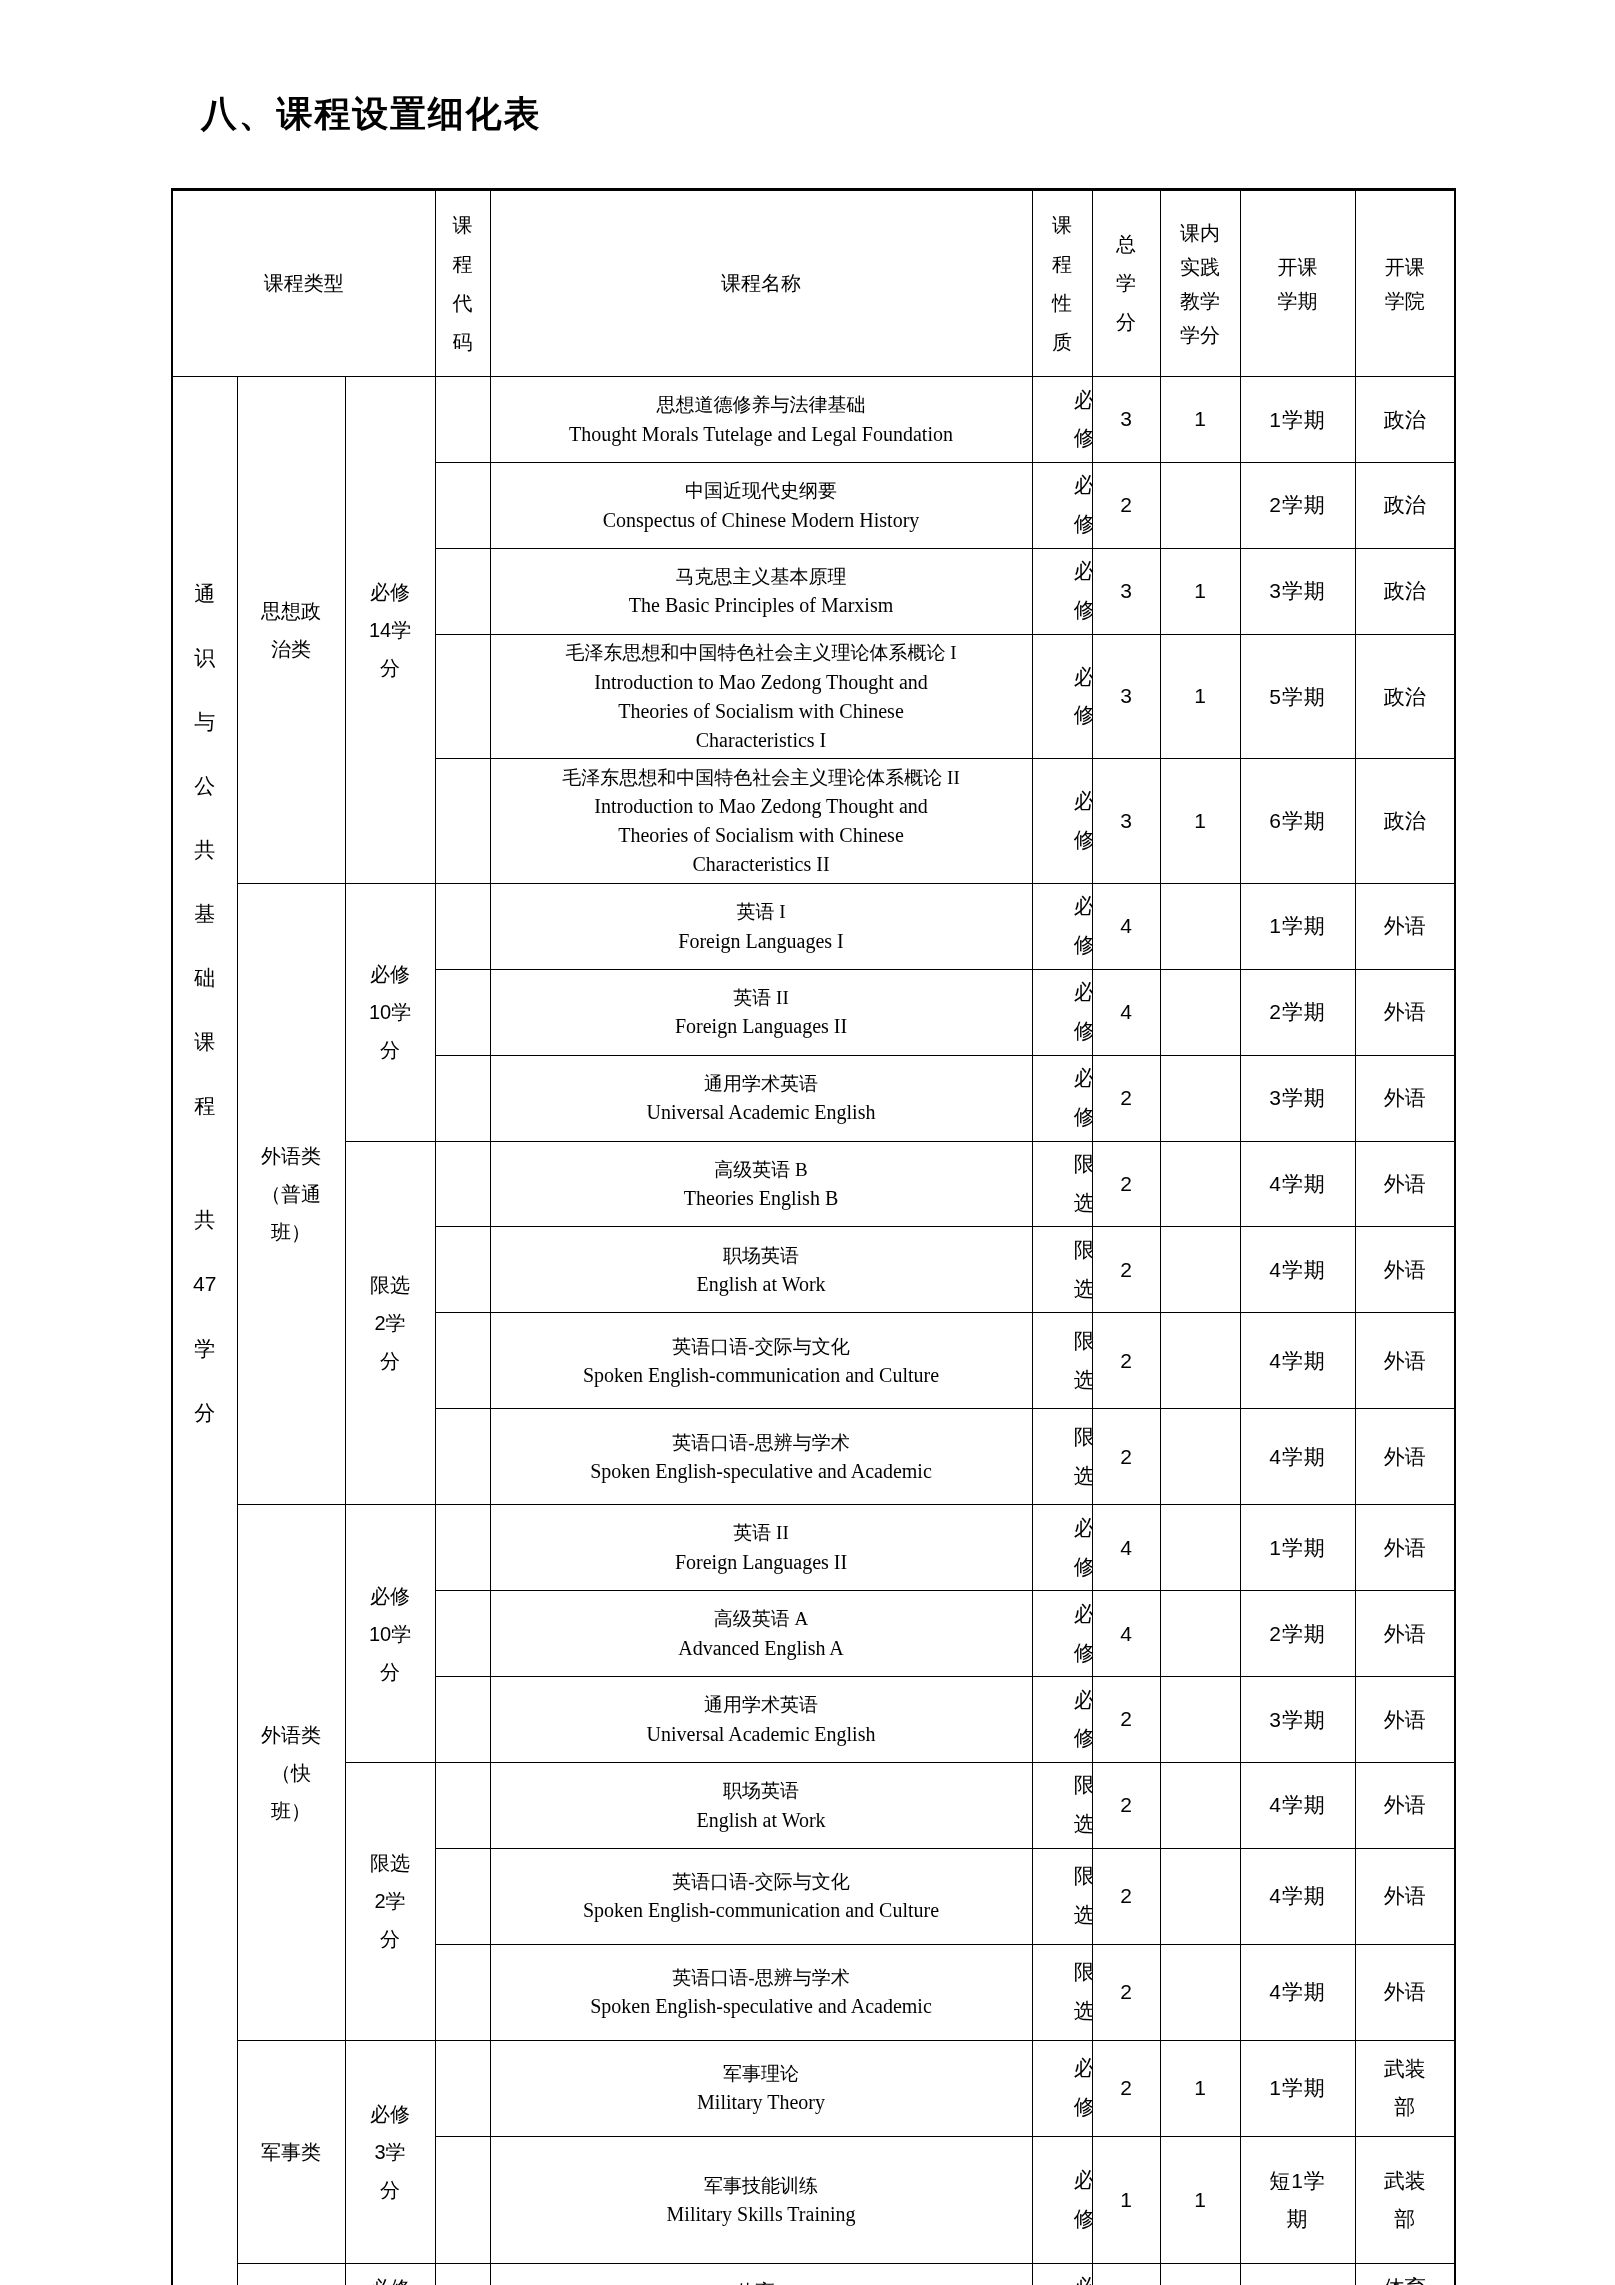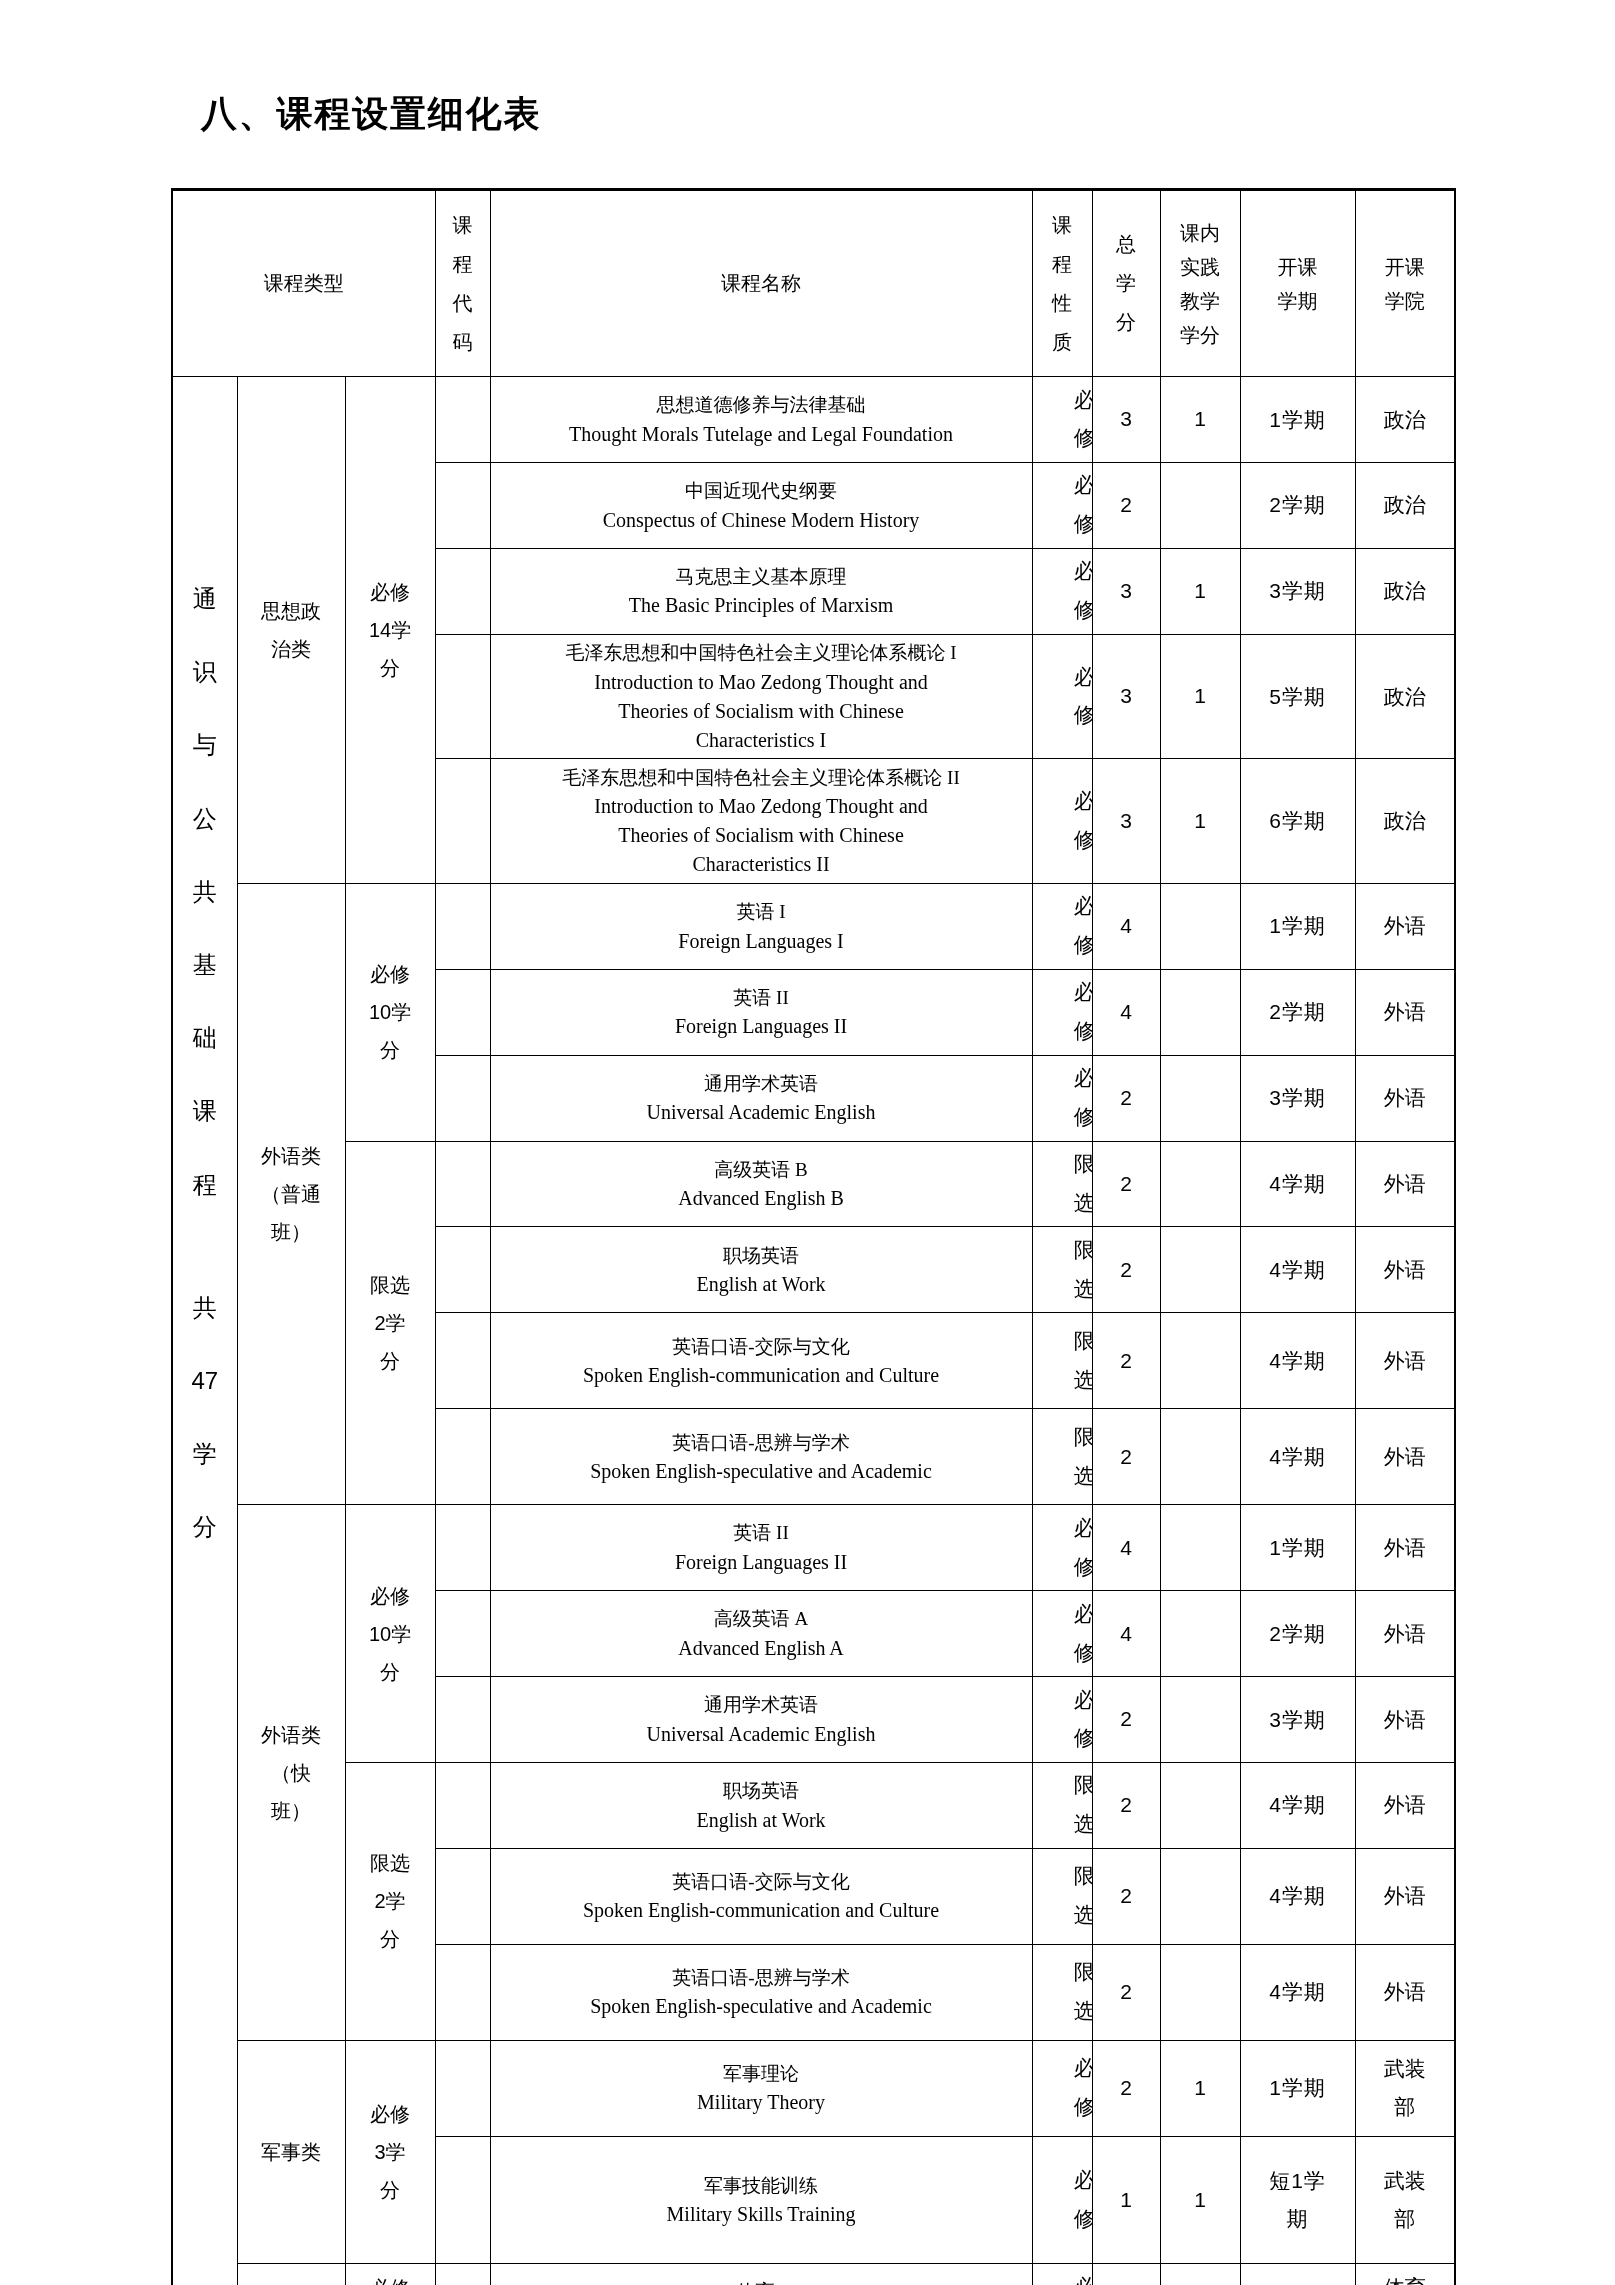--- a/index.html
+++ b/index.html
@@ -31,21 +31,21 @@
   
   .vt  { display:inline-block; word-break:break-all; font-size:20px; }
   .w1  { width:1.35em; line-height:1.95; }
   .w25 { width:2.5em;  line-height:1.7;  }
   .w3  { width:3.4em;  line-height:1.9;  }
   .grp { font-size:20px; line-height:1.9; }
   
   td.first { vertical-align:top; padding-top:185px; }
   .fc-line {
     display:block; width:1.45em; margin:0 auto; word-break:break-all;
-    line-height:3.05; font-size:24px;
+    line-height:3.05; font-size:21px;
   }
   .fc-line.second { margin-top:50px; }
   
   td.name-cell { font-family:Liberation Serif, serif; }
   .name-zh { font-size:19px; line-height:1.55; }
   .name-en { font-size:20px; line-height:1.45; max-width:407px; margin:0 auto; }
   
   .nature { display:inline-block; width:1.35em; word-break:break-all; line-height:1.85; font-size:21px;margin-left:33px; }
   .num { font-size:21px; }
   .sem { display:inline-block; width:3.4em; word-break:break-all; line-height:1.8; font-size:21px; letter-spacing:0.9px; }
@@ -185,21 +185,21 @@
         <td><span class="num">2</span></td>
         <td><span class="num"></span></td>
         <td><span class="sem">3学期</span></td>
         <td><span class="col">外语</span></td>
       </tr>
       <tr>
         <td rowspan="4"><span class="vt w25 grp">限选2学分</span></td>
         <td></td>
         <td class="name-cell">
           <div class="name-zh">高级英语 B</div>
-          <div class="name-en">Advanced English B</div>
+          <div class="name-en">Theories English B</div>
         </td>
         <td><span class="nature">限选</span></td>
         <td><span class="num">2</span></td>
         <td><span class="num"></span></td>
         <td><span class="sem">4学期</span></td>
         <td><span class="col">外语</span></td>
       </tr>
       <tr>
         <td></td>
         <td class="name-cell">

